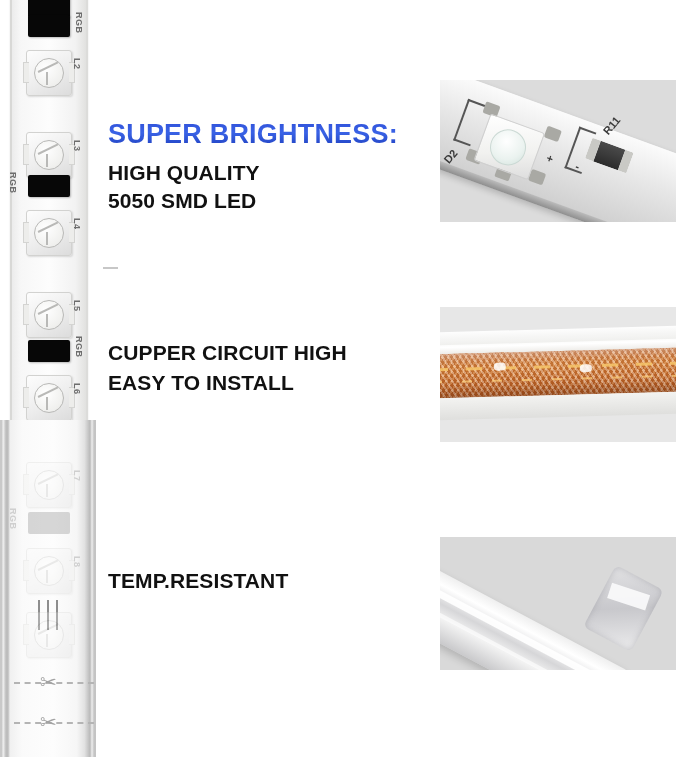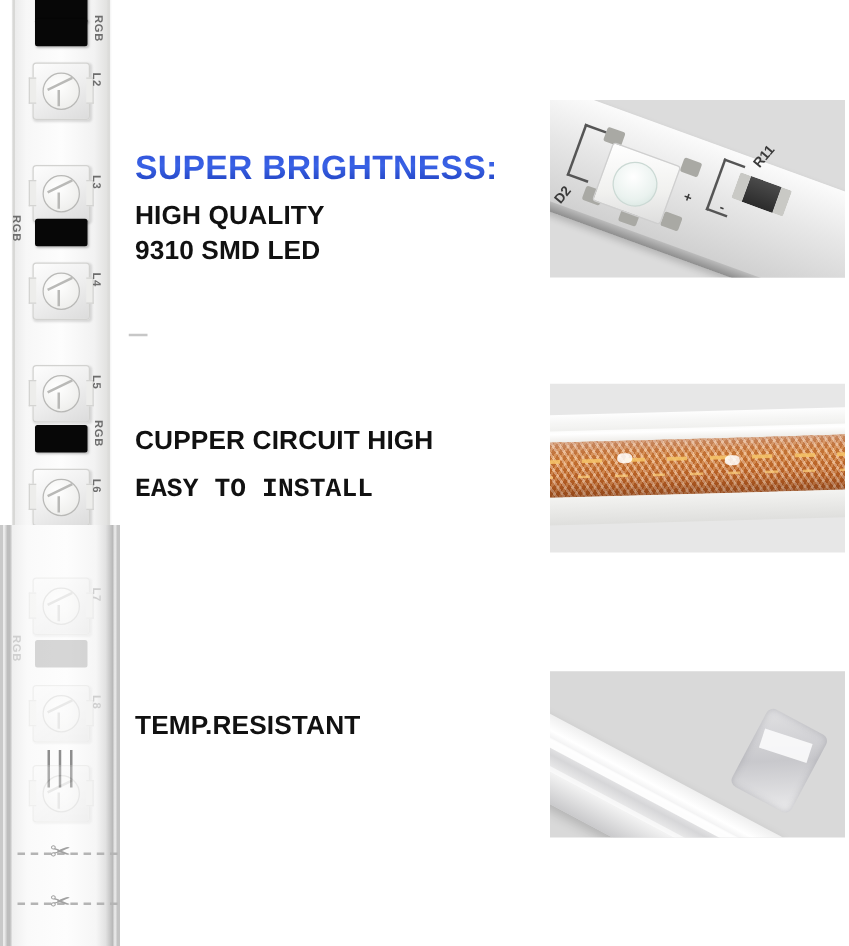--- a/index.html
+++ b/index.html
@@ -225,26 +225,26 @@
       <div class="dash"></div>
       <div class="sc">✂</div>
     </div>
   </div>
 
   <div class="tick"></div>
 
   <div class="block" style="top:120px;">
     <div class="head">SUPER BRIGHTNESS:</div>
     <div class="sub">HIGH QUALITY</div>
-    <div class="sub" style="margin-top:2px;">9310 SMD LED</div>
+    <div class="sub" style="margin-top:2px;">5050 SMD LED</div>
   </div>
 
   <div class="block" style="top:328px;">
     <div class="sub">CUPPER CIRCUIT HIGH</div>
-    <div class="sub" style="margin-top:14px;font-family:Liberation Mono, monospace;">EASY TO INSTALL</div>
+    <div class="sub" style="margin-top:4px;">EASY TO INSTALL</div>
   </div>
 
   <div class="block" style="top:556px;">
     <div class="sub">TEMP.RESISTANT</div>
   </div>
 
   <div class="panel p1">
     <div class="pcb">
       <div class="edge"></div>
 

